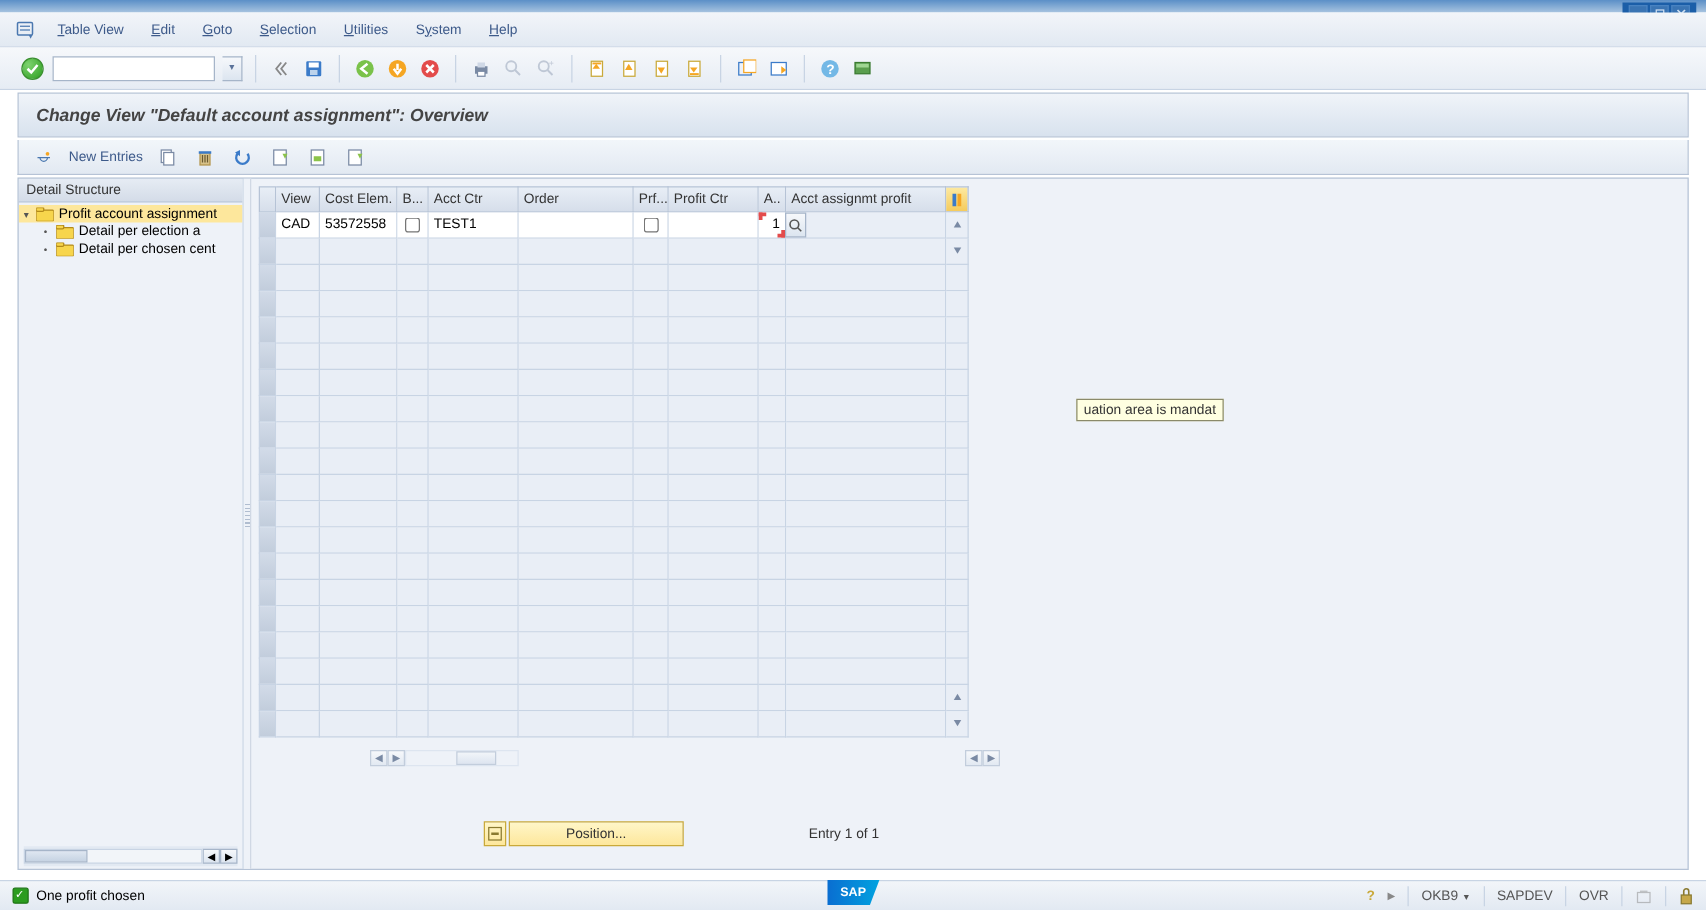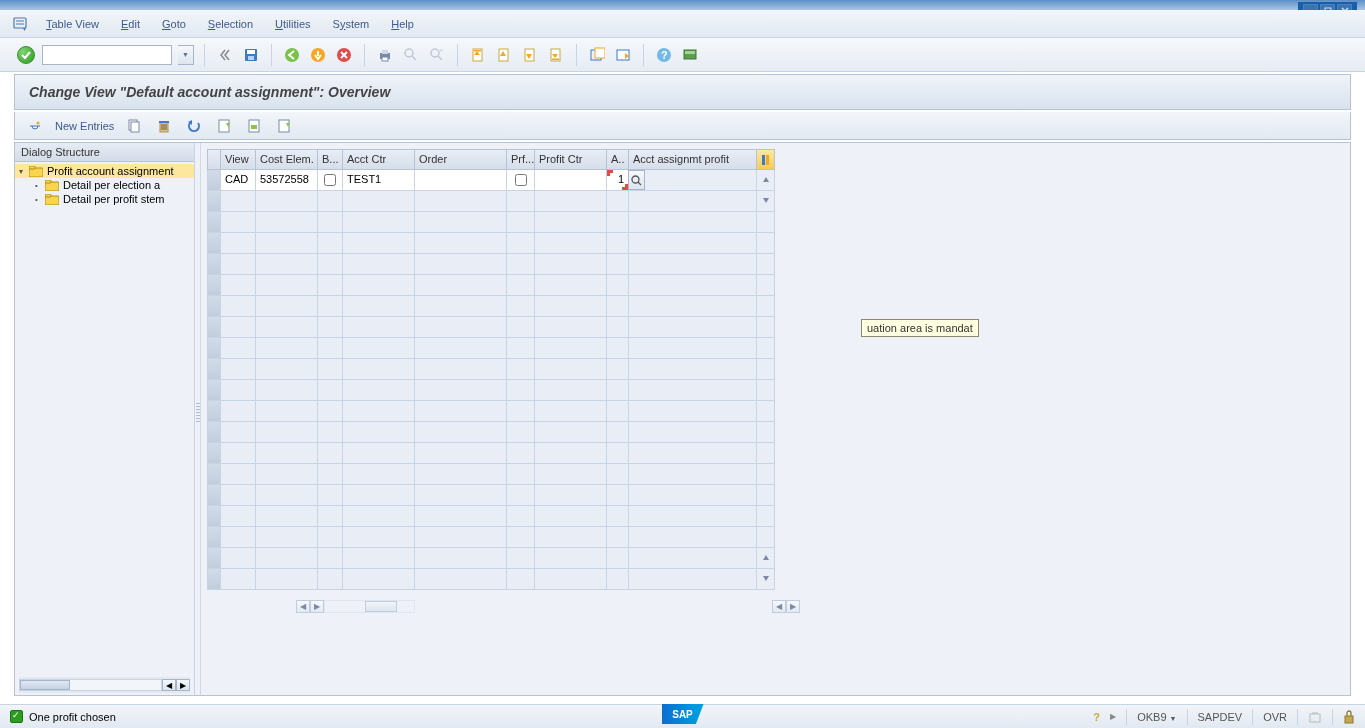--- a/index.html
+++ b/index.html
@@ -276,21 +276,21 @@
   <div class="tb-btn">
       <svg width="14" height="16">
         <rect x="2" y="2" width="10" height="12" fill="#fff" stroke="#7a8aa4"></rect>
         <polygon points="11,9 13,5 9,5" fill="#8bc34a"></polygon>
       </svg>
     </div>
 </div>
 
 <div class="content">
   <div class="tree-panel">
-    <div class="tree-header">Dialog Structure</div>
+    <div class="tree-header">Detail Structure</div>
     <div class="tree-body">
       <div class="tree-node selected">
         <span class="expander">▾</span>
         <span class="folder-icon open">
             <svg width="14" height="11">
               <rect x="0" y="2" width="14" height="9" rx="1"></rect>
               <rect x="0" y="0" width="6" height="3" rx="1" fill="#f7d54c" stroke="#b38a1a"></rect>
             </svg>
           </span>
         <span>Profit account assignment</span>
@@ -306,21 +306,21 @@
         <span>Detail per election a</span>
       </div>
       <div class="tree-node" style="padding-left:20px">
         <span class="expander">•</span>
         <span class="folder-icon closed">
             <svg width="14" height="11">
               <rect x="0" y="2" width="14" height="9" rx="1"></rect>
               <rect x="0" y="0" width="6" height="3" rx="1" fill="#f7d54c" stroke="#b38a1a"></rect>
             </svg>
           </span>
-        <span>Detail per profit stem</span>
+        <span>Detail per chosen cent</span>
       </div>
     </div>
     <div class="tree-scroll">
       <div class="track">
           <div class="thumb"></div>
         </div>
       <div class="arrow">◀</div>
       <div class="arrow">▶</div>
     </div>
   </div>
@@ -648,20 +648,32 @@
       <div class="arrow">◀</div>
       <div class="arrow">▶</div>
       <div class="track">
           <div class="thumb"></div>
         </div>
       <div style="flex:4"></div>
       <div class="arrow">◀</div>
       <div class="arrow">▶</div>
     </div>
     <div class="tooltip">uation area is mandat</div>
+    <div class="position-row">
+      <div style="display:flex;align-items:center;gap:2px">
+        <div style="width:18px;height:20px;border:1px solid #c9a93a;background:linear-gradient(#fff6c8,#fde79c);display:flex;align-items:center;justify-content:center">
+            <svg width="12" height="12">
+              <rect x="1" y="1" width="10" height="10" fill="none" stroke="#8a7a30"></rect>
+              <rect x="3" y="5" width="6" height="2" fill="#8a7a30"></rect>
+            </svg>
+          </div>
+        <div class="position-btn">Position...</div>
+      </div>
+      <div class="entry-txt">Entry 1 of 1</div>
+    </div>
   </div>
 </div>
 
 <div class="statusbar">
   <div class="msg-icon"></div>
   <span>One profit chosen</span>
   <div class="sap-logo">SAP</div>
   <div class="right">
     <span style="color:#c9a93a;font-weight:bold">?</span>
     <span style="font-size:8px;color:#888">▶</span>

